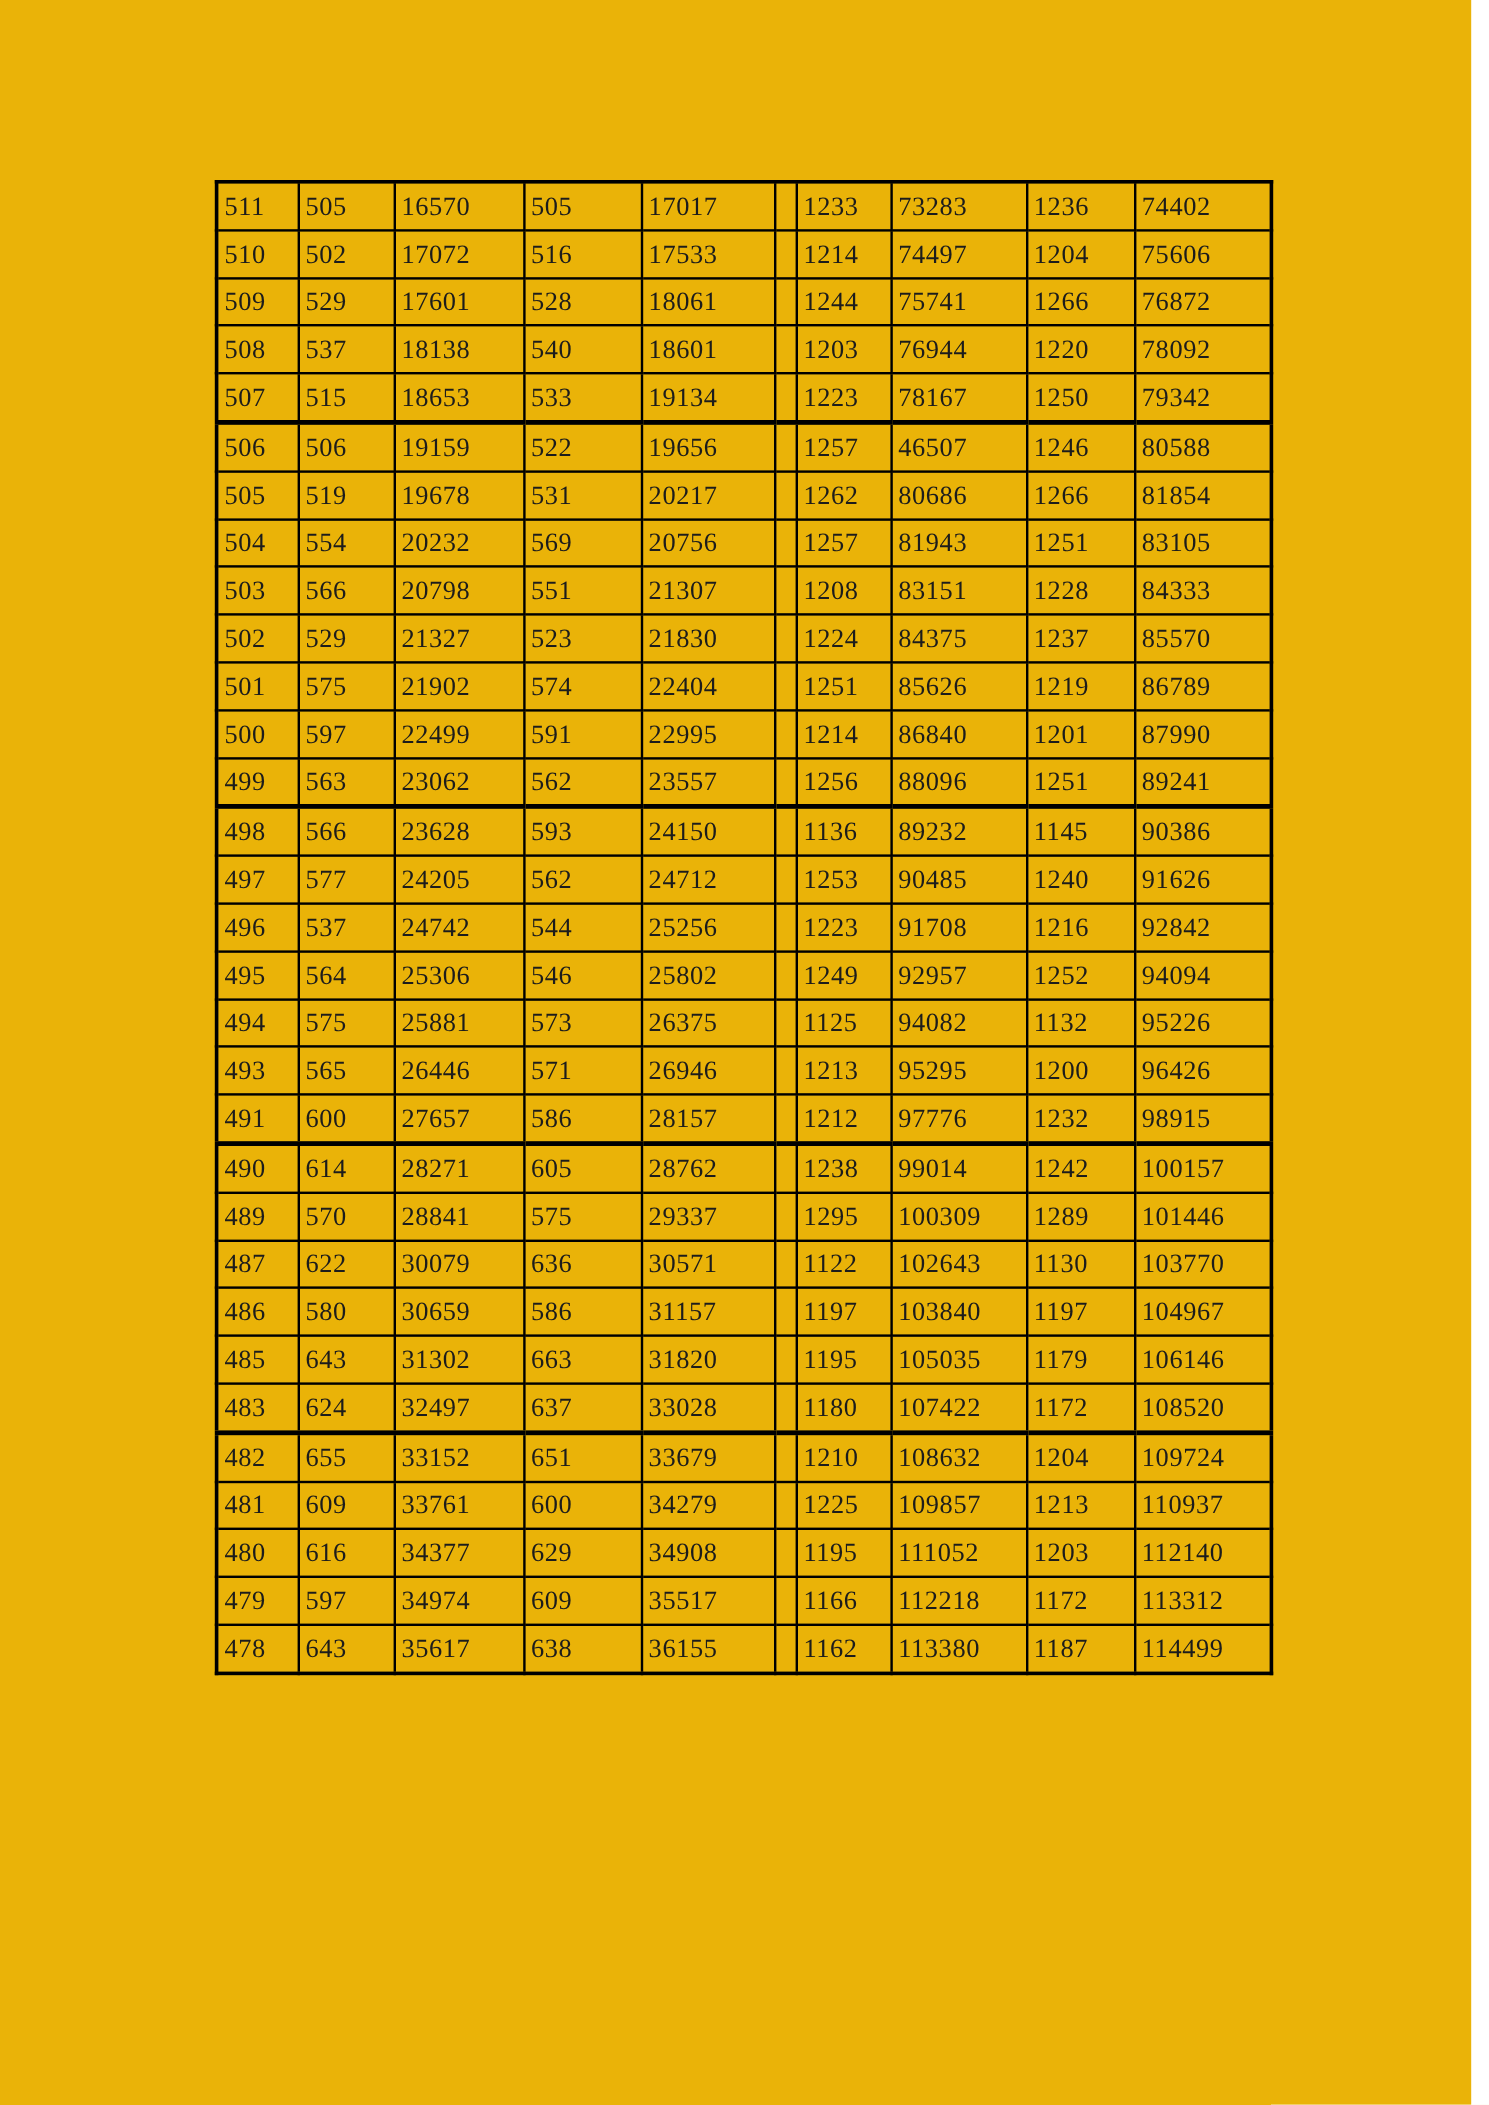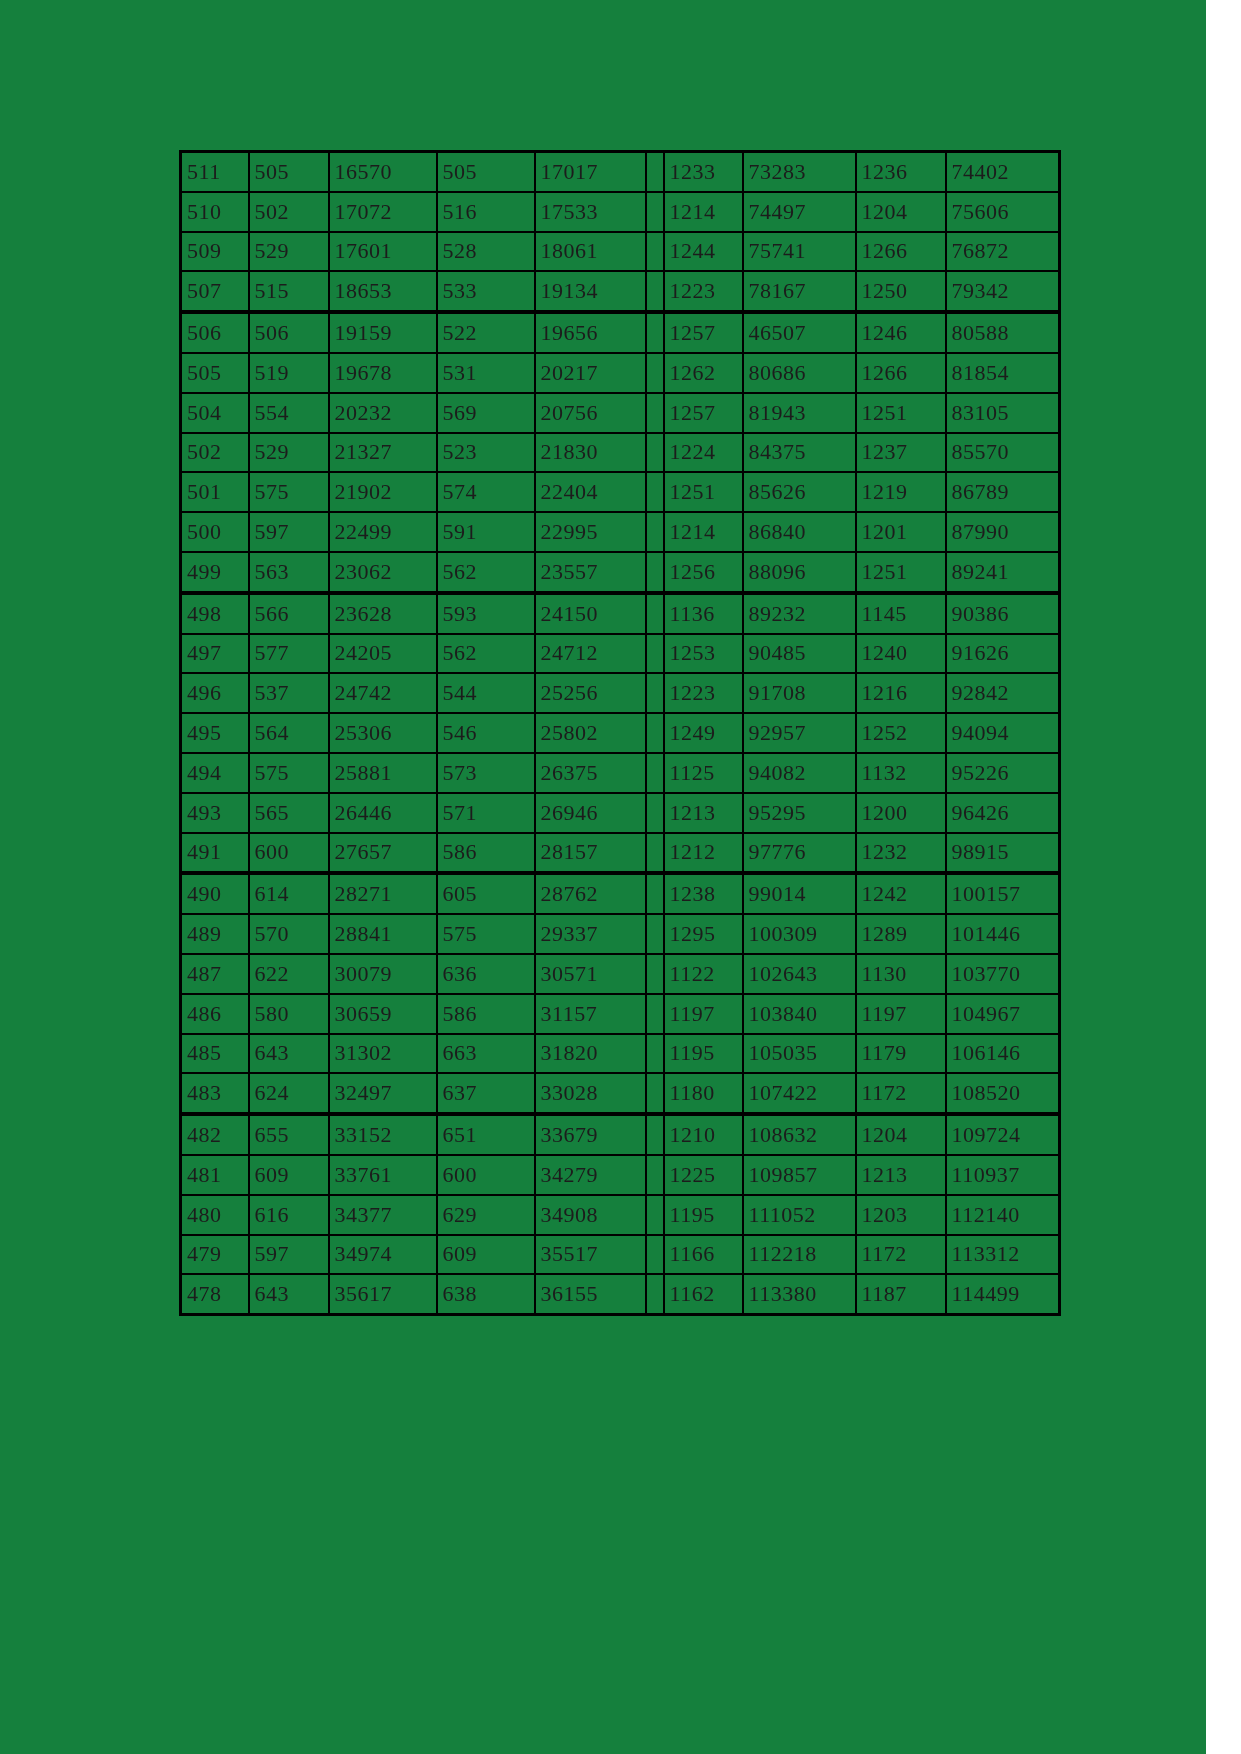--- a/index.html
+++ b/index.html
@@ -11,21 +11,22 @@
     width: 1241px;
     height: 1754px;
     position: relative;
     font-family: "Liberation Serif", serif;
   }
   .page {
     position: absolute;
     left: 0; top: 0;
     width: 1206px;
     height: 1754px;
-    background: #15803d;
+    background: #eab308;
+    padding-left: 20px;
   }
   table.score-table {
     position: absolute;
     left: 179px;
     top: 150px;
     border-collapse: collapse;
     table-layout: fixed;
     width: 880px;
     border: 3px solid #000000;
   }
@@ -102,20 +103,32 @@
           <td>529</td>
           <td>17601</td>
           <td>528</td>
           <td>18061</td>
           <td></td>
           <td>1244</td>
           <td>75741</td>
           <td>1266</td>
           <td>76872</td>
         </tr>
+        <tr>
+          <td>508</td>
+          <td>537</td>
+          <td>18138</td>
+          <td>540</td>
+          <td>18601</td>
+          <td></td>
+          <td>1203</td>
+          <td>76944</td>
+          <td>1220</td>
+          <td>78092</td>
+        </tr>
         <tr class="group-end">
           <td>507</td>
           <td>515</td>
           <td>18653</td>
           <td>533</td>
           <td>19134</td>
           <td></td>
           <td>1223</td>
           <td>78167</td>
           <td>1250</td>
@@ -151,20 +164,32 @@
           <td>20232</td>
           <td>569</td>
           <td>20756</td>
           <td></td>
           <td>1257</td>
           <td>81943</td>
           <td>1251</td>
           <td>83105</td>
         </tr>
         <tr>
+          <td>503</td>
+          <td>566</td>
+          <td>20798</td>
+          <td>551</td>
+          <td>21307</td>
+          <td></td>
+          <td>1208</td>
+          <td>83151</td>
+          <td>1228</td>
+          <td>84333</td>
+        </tr>
+        <tr>
           <td>502</td>
           <td>529</td>
           <td>21327</td>
           <td>523</td>
           <td>21830</td>
           <td></td>
           <td>1224</td>
           <td>84375</td>
           <td>1237</td>
           <td>85570</td>

